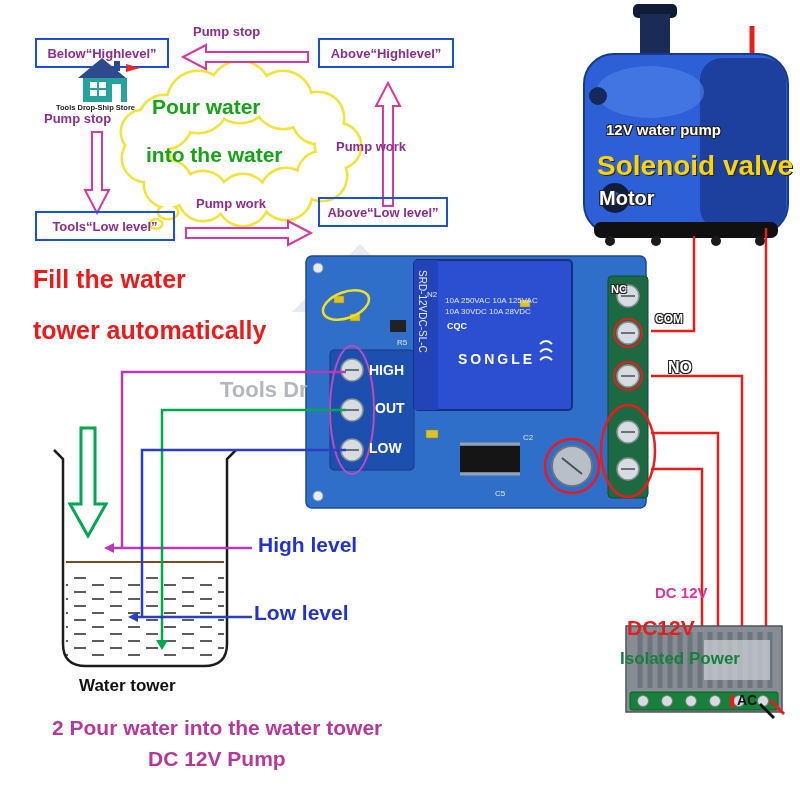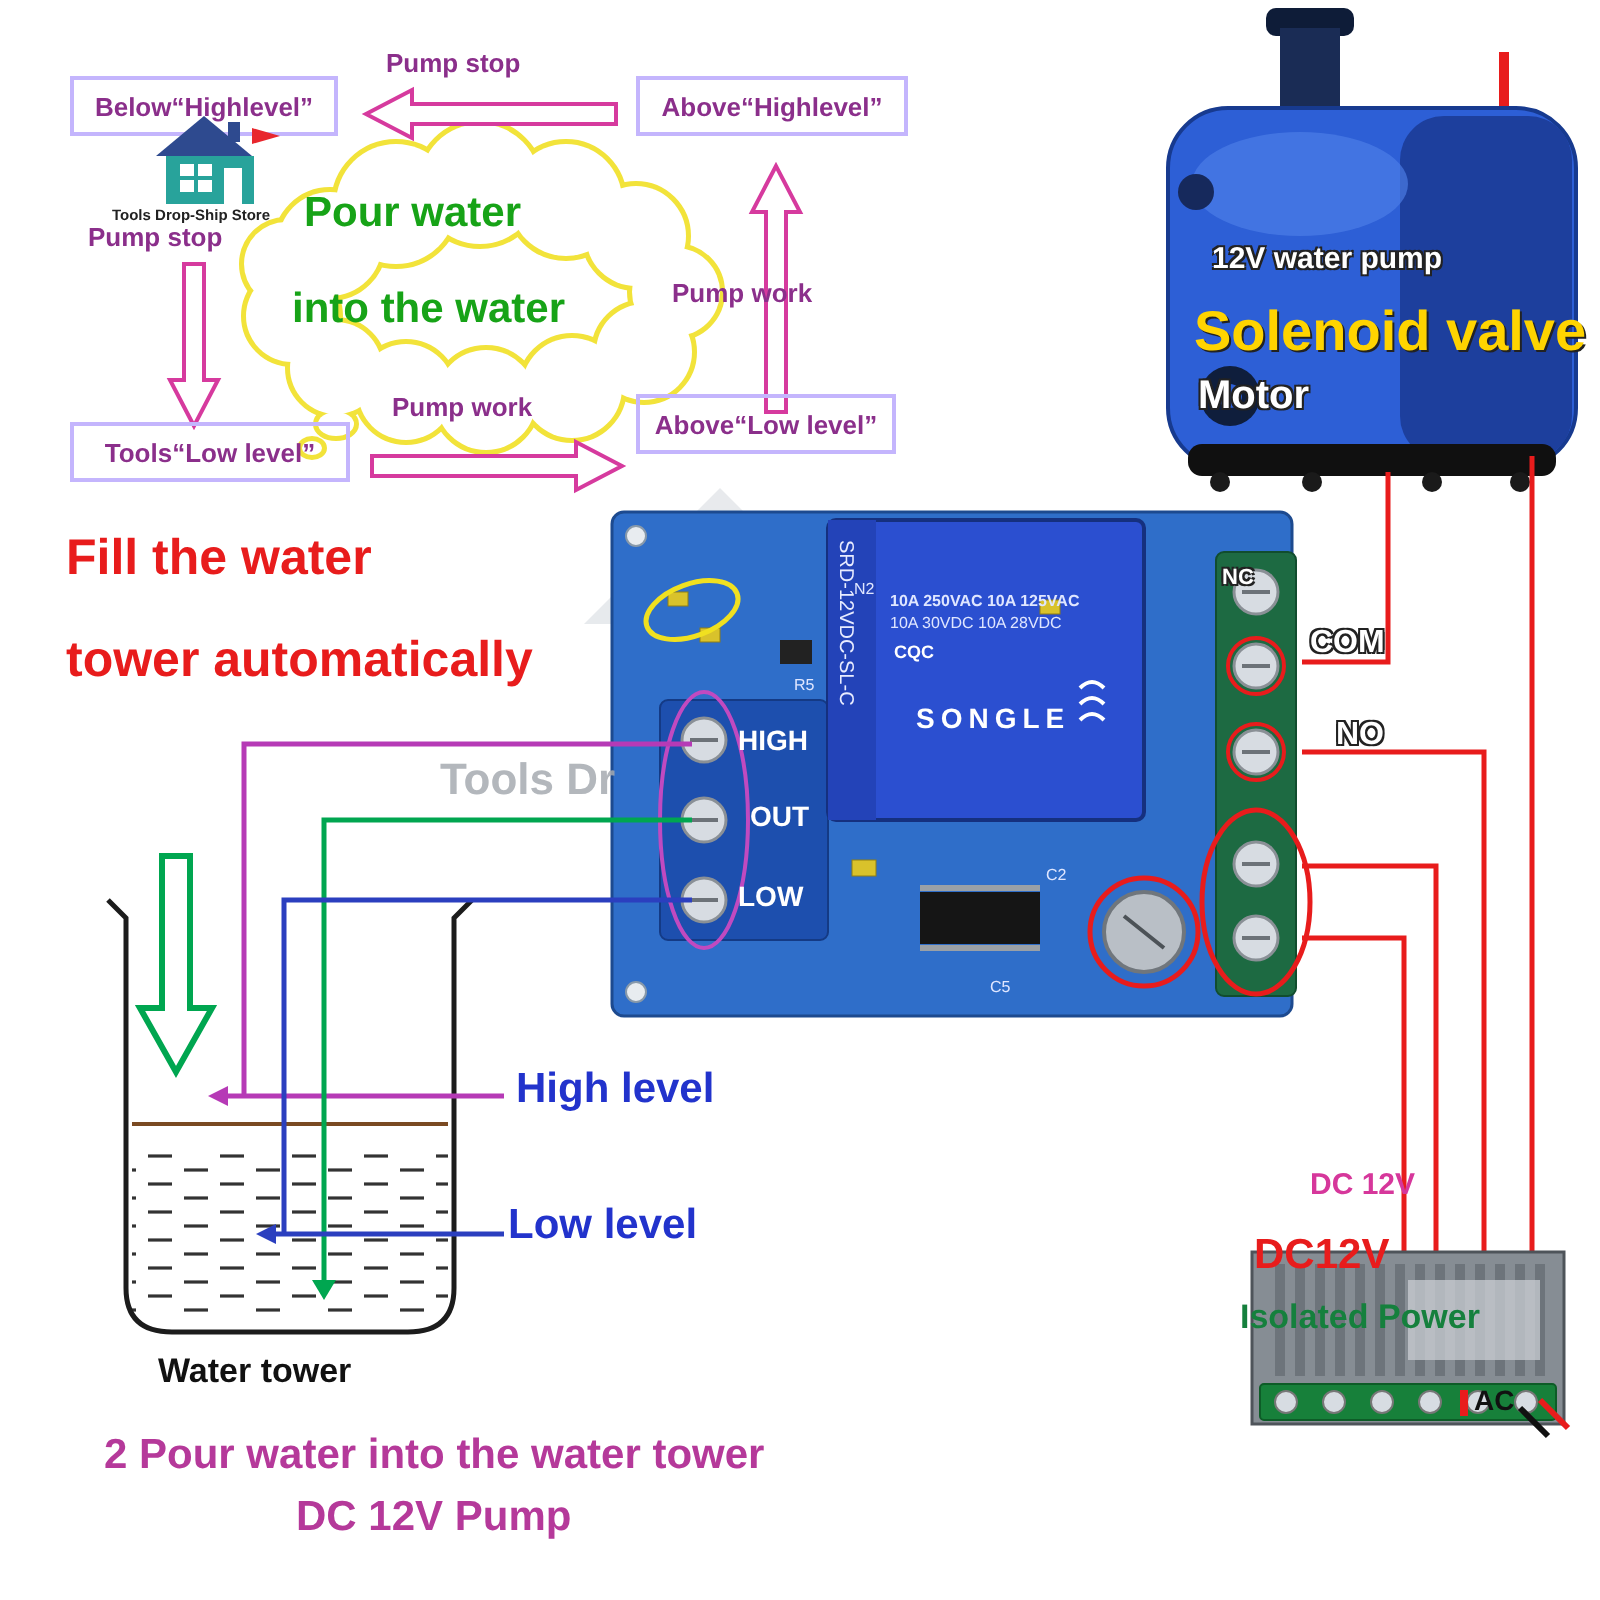--- a/index.html
+++ b/index.html
@@ -1,21 +1,21 @@
 <!DOCTYPE html>
 <html><head>
 <meta charset="utf-8">
 <style>
   *{box-sizing:border-box;margin:0;padding:0}
   html,body{background:#fff}
   body{width:800px;height:800px;font-family:"Liberation Sans",sans-serif}
   #canvas{position:relative;width:800px;height:800px;background:#fff;overflow:hidden}
   #bg{position:absolute;left:0;top:0;z-index:0}
   .lbl{position:absolute;font-weight:bold;z-index:2;white-space:nowrap;line-height:1.1}
-  .fbox{position:absolute;z-index:1;border:2px solid #c4b5fd;color:#8b2f8b;font-weight:bold;
+  .fbox{position:absolute;z-index:1;border:2px solid #1d4ed8;color:#8b2f8b;font-weight:bold;
         font-size:13px;display:flex;align-items:center;justify-content:center;height:30px;
         background:transparent}
   .owhite{color:#fff;text-shadow:-1px -1px 0 #222,1px -1px 0 #222,-1px 1px 0 #222,1px 1px 0 #222}
   .vert{writing-mode:vertical-rl}
   #logo{position:absolute;left:64px;top:54px;z-index:2}
 </style>
 </head>
 <body>
 
 <div id="canvas">
@@ -245,32 +245,32 @@
   <div class="lbl owhite" style="left:599px;top:187px;font-size:20px">Motor</div>
 
   <div class="lbl" style="left:33px;top:266px;font-size:25px;color:#e81c1c">Fill the water</div>
   <div class="lbl" style="left:33px;top:317px;font-size:25px;color:#e81c1c">tower automatically</div>
 
   <div class="lbl" style="left:369px;top:363px;font-size:14px;color:#fff">HIGH</div>
   <div class="lbl" style="left:375px;top:401px;font-size:14px;color:#fff">OUT</div>
   <div class="lbl" style="left:369px;top:441px;font-size:14px;color:#fff">LOW</div>
 
   <div class="lbl vert" style="left:417px;top:270px;height:134px;font-size:10px;color:#e8ecff;font-weight:normal">SRD-12VDC-SL-C</div>
-  <div class="lbl" style="left:445px;top:297px;font-size:8px;color:#dfe6ff;font-weight:bold">10A 250VAC 10A 125VAC</div>
+  <div class="lbl" style="left:445px;top:297px;font-size:8px;color:#dfe6ff;font-weight:normal">10A 250VAC 10A 125VAC</div>
   <div class="lbl" style="left:445px;top:308px;font-size:8px;color:#dfe6ff;font-weight:normal">10A 30VDC 10A 28VDC</div>
   <div class="lbl" style="left:447px;top:322px;font-size:9px;color:#fff">CQC</div>
   <div class="lbl" style="left:458px;top:352px;font-size:14px;color:#fff;letter-spacing:3px">SONGLE</div>
 
   <div class="lbl" style="left:427px;top:291px;font-size:8px;color:#dfe6ff;font-weight:normal">N2</div>
   <div class="lbl" style="left:397px;top:339px;font-size:8px;color:#dfe6ff;font-weight:normal">R5</div>
   <div class="lbl" style="left:523px;top:434px;font-size:8px;color:#dfe6ff;font-weight:normal">C2</div>
   <div class="lbl" style="left:495px;top:490px;font-size:8px;color:#dfe6ff;font-weight:normal">C5</div>
 
   <div class="lbl owhite" style="left:611px;top:283px;font-size:11px">NC</div>
-  <div class="lbl owhite" style="left:655px;top:313px;font-size:16px">COM</div>
+  <div class="lbl owhite" style="left:655px;top:313px;font-size:12px">COM</div>
   <div class="lbl owhite" style="left:668px;top:359px;font-size:16px">NO</div>
 
   <div class="lbl" style="left:258px;top:533px;font-size:21px;color:#2233cc">High level</div>
   <div class="lbl" style="left:254px;top:601px;font-size:21px;color:#2233cc">Low level</div>
   <div class="lbl" style="left:79px;top:677px;font-size:17px;color:#111">Water tower</div>
 
   <div class="lbl" style="left:655px;top:585px;font-size:15px;color:#d6379b">DC 12V</div>
   <div class="lbl" style="left:627px;top:616px;font-size:21px;color:#e81c1c">DC12V</div>
   <div class="lbl" style="left:620px;top:650px;font-size:17px;color:#15803d">Isolated Power</div>
   <div class="lbl" style="left:737px;top:693px;font-size:14px;color:#111">AC</div>

